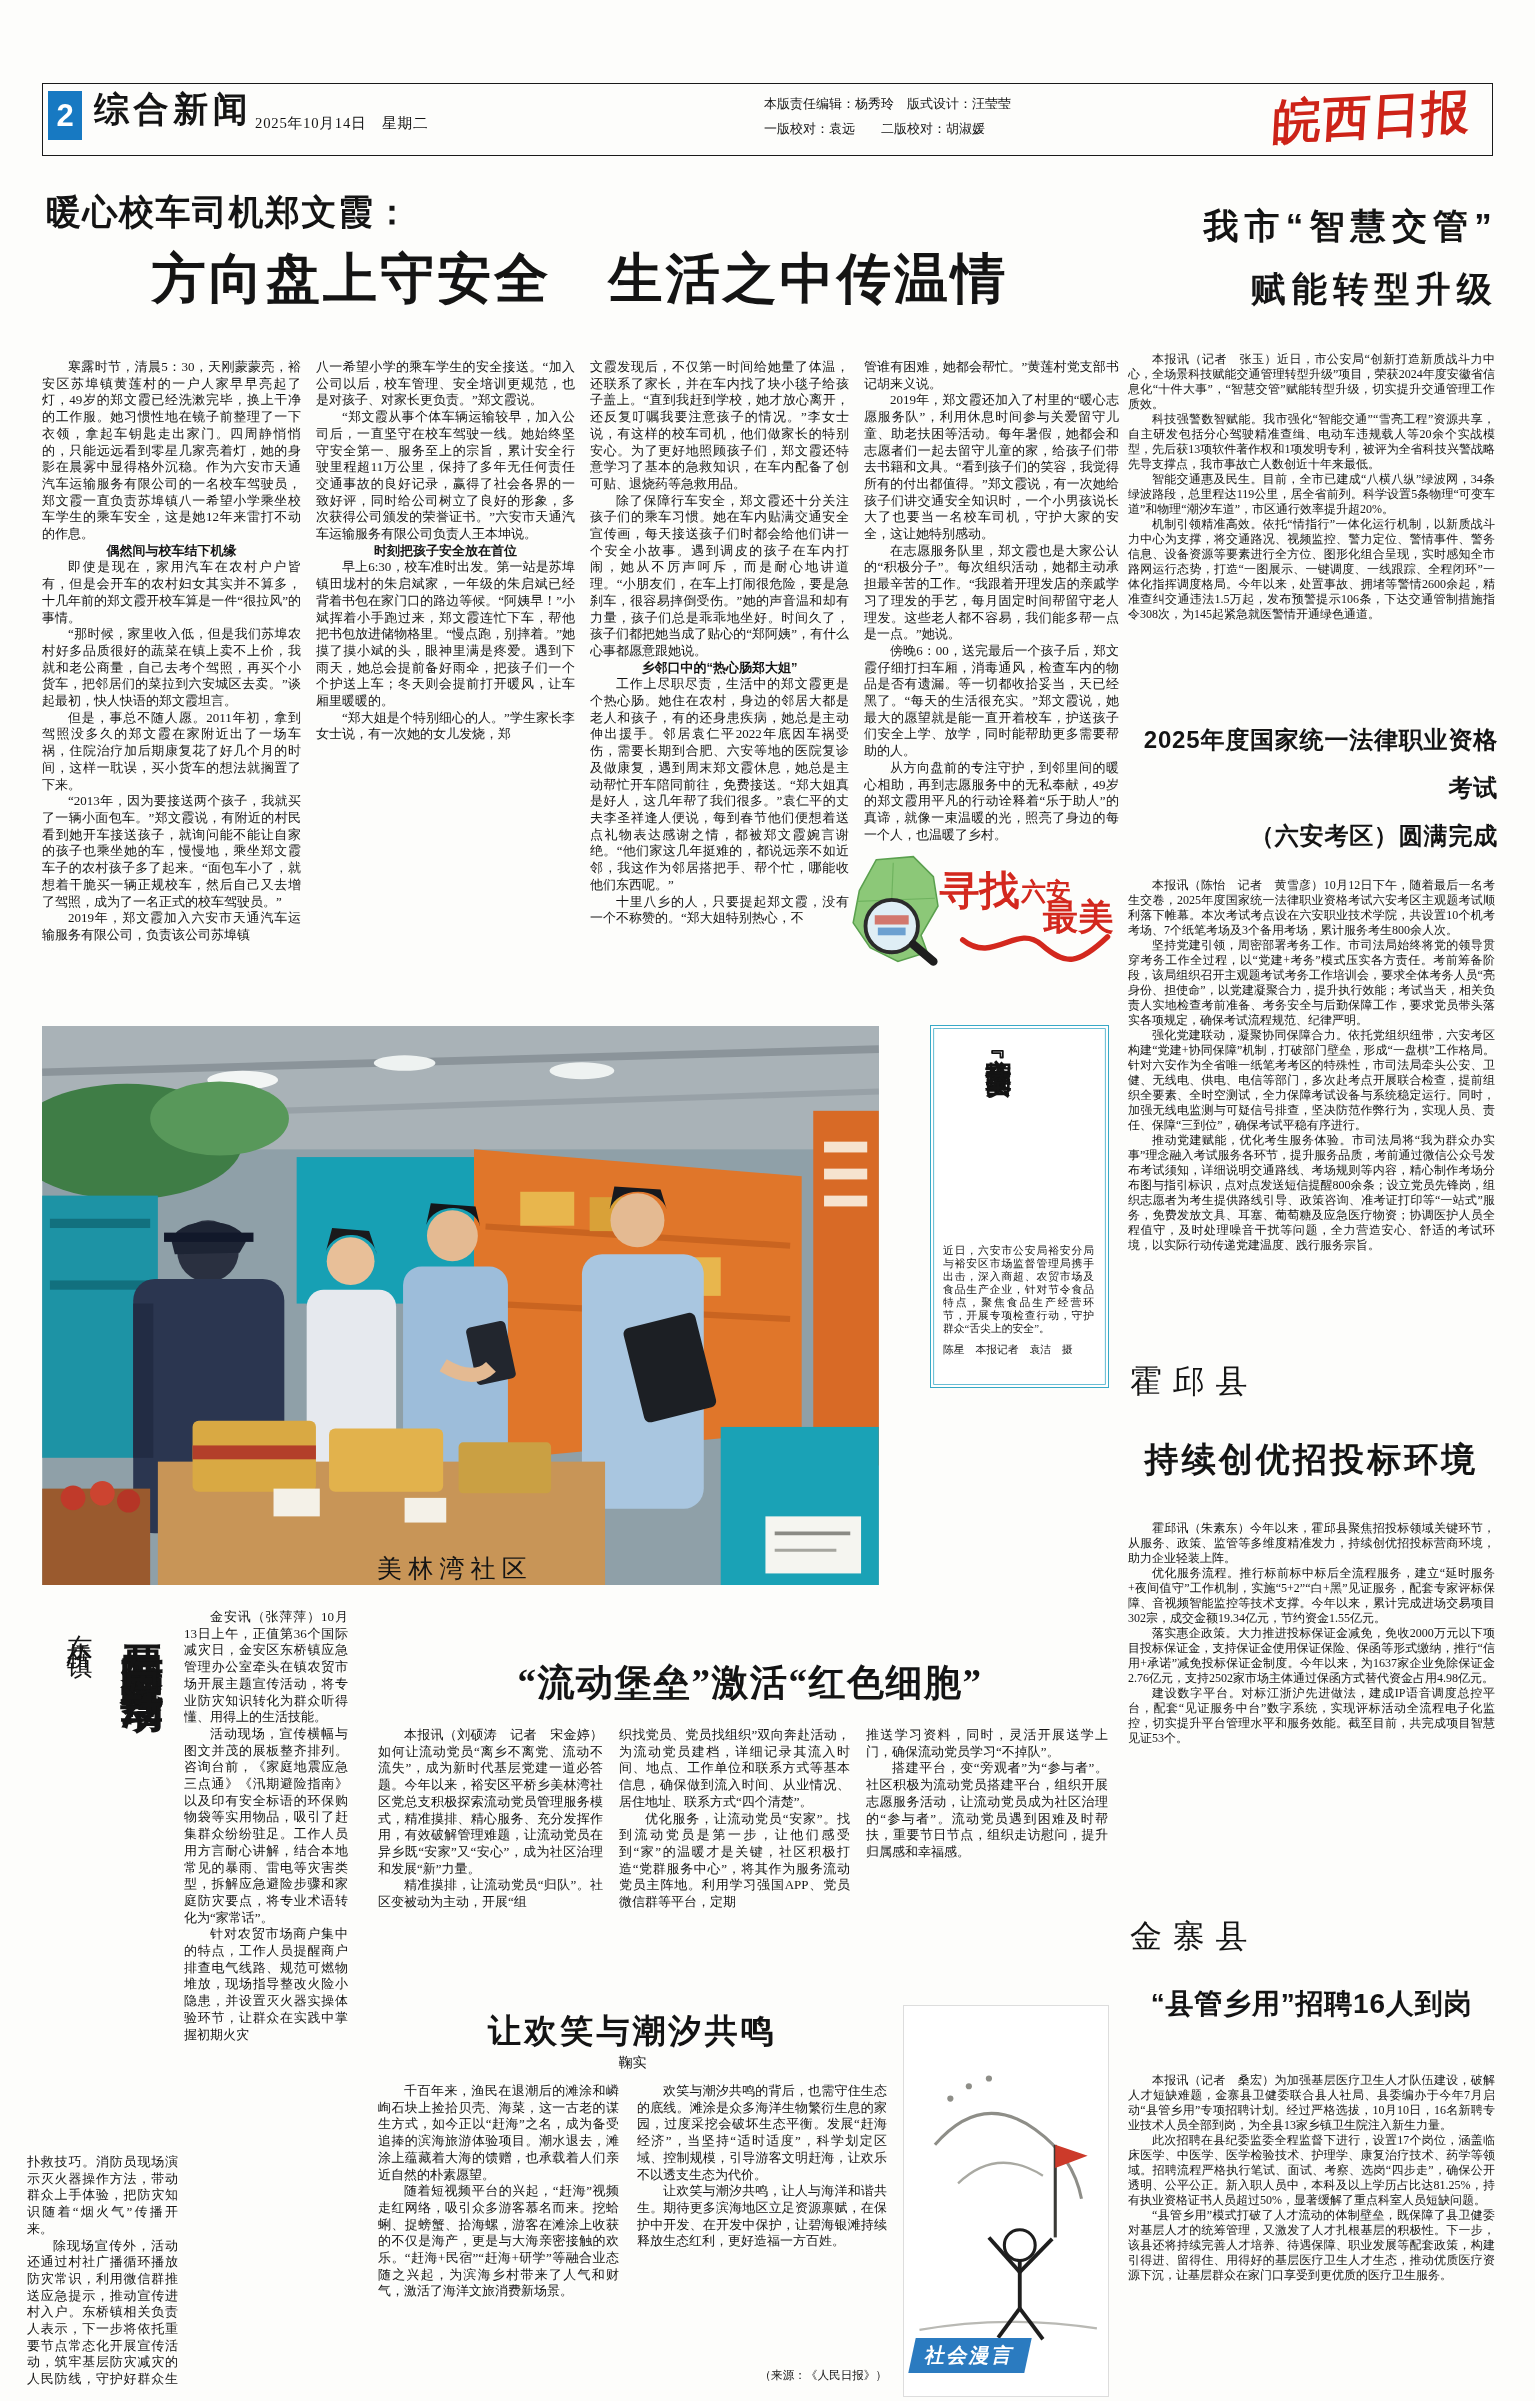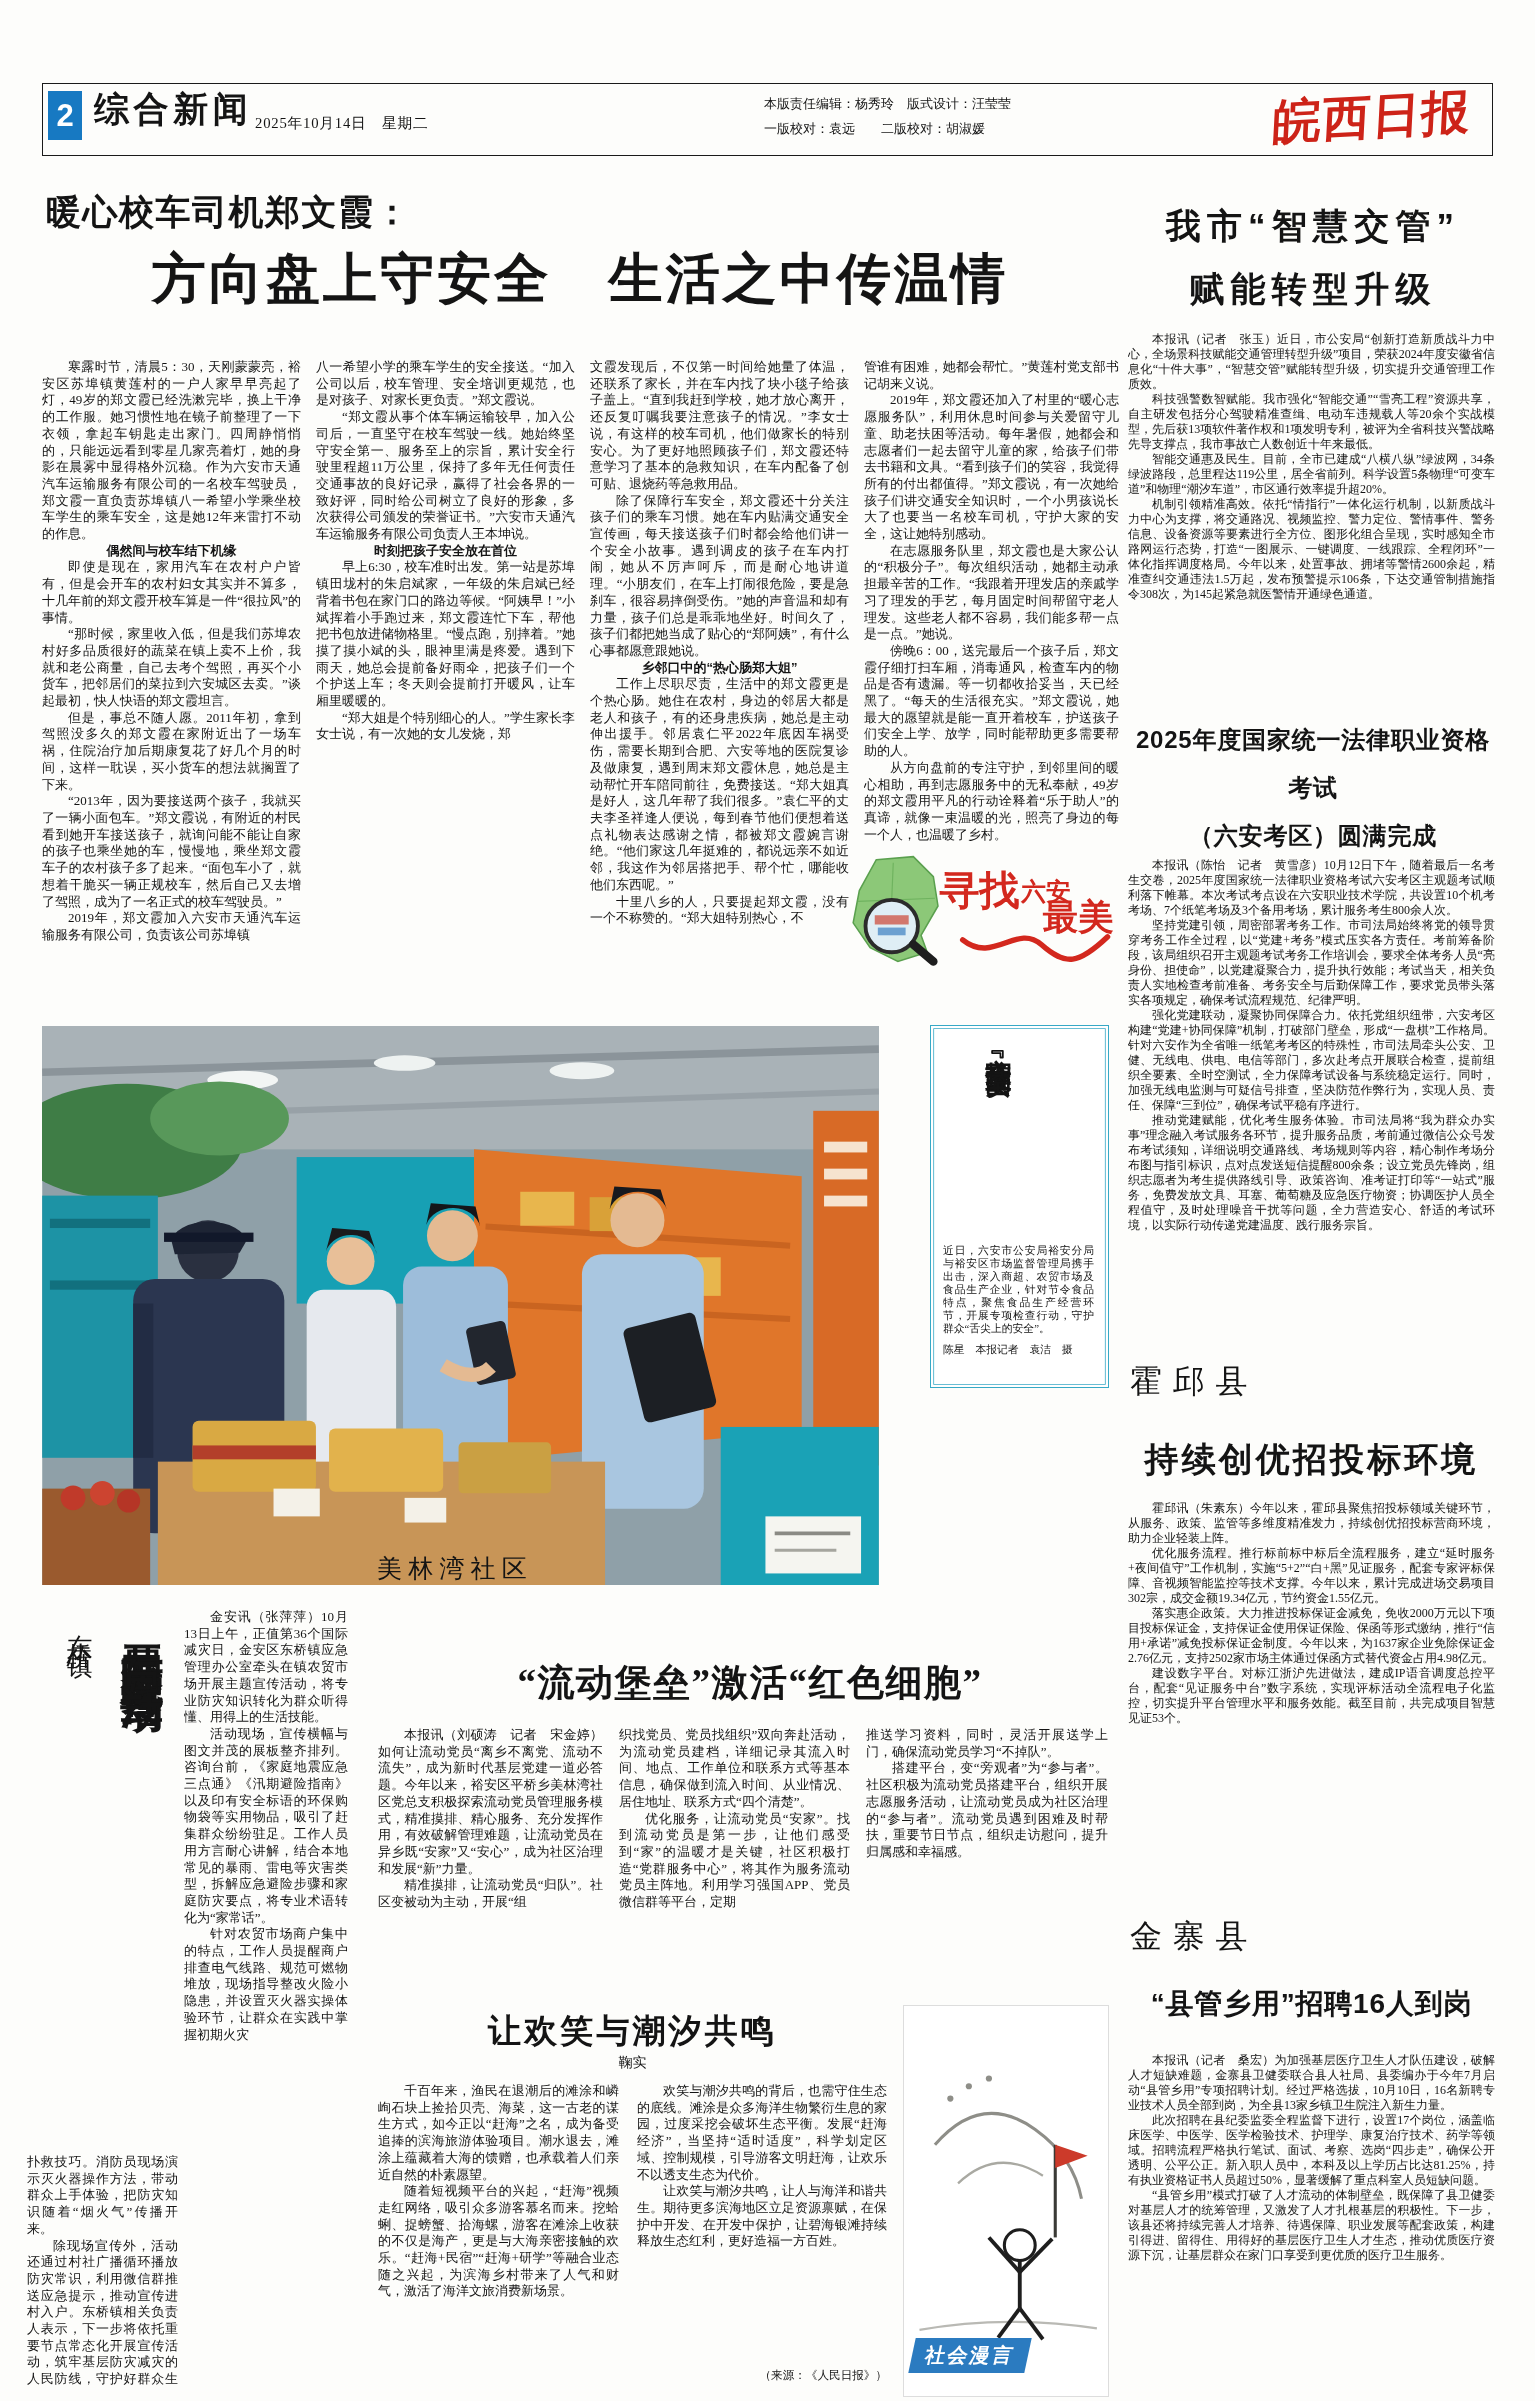--- a/index.html
+++ b/index.html
@@ -21,23 +21,23 @@
   .kicker{left:46px;top:189px;font-family:"Liberation Sans",sans-serif;font-weight:900;font-size:35px;letter-spacing:1.5px;}
   .main-headline{left:42px;top:243px;width:1076px;text-align:center;font-weight:900;font-size:54px;
           font-family:"Liberation Serif",serif;letter-spacing:3.1px;}
   .lead-byline{left:42px;top:324px;width:1076px;text-align:center;font-size:15.4px;}
   
   .colbox{font-size:13px;line-height:16.7px;text-align:justify;overflow:hidden;}
   .colbox p{margin:0;}
   .para{text-indent:2em;}
   .cont{text-indent:0;}
   .sub{text-align:center;font-weight:bold;font-family:"Liberation Sans",sans-serif;text-indent:0;margin:3.1px 0;}
-  .rightbody{font-size:12px;line-height:15px;}
-  
-  .rh-big{width:370px;text-align:center;font-family:"Liberation Sans",sans-serif;font-weight:900;}
+  .rightbody{font-size:12px;line-height:15px;margin-top:20px;}
+  
+  .rh-big{width:370px;text-align:right;font-family:"Liberation Sans",sans-serif;font-weight:900;}
   .rh-a{font-size:35px;letter-spacing:6.2px;line-height:63px;}
   .rh-b{font-size:24px;line-height:48px;letter-spacing:0.8px;}
   .rh-c{font-size:34px;letter-spacing:3.1px;}
   .rh-d{font-size:28px;letter-spacing:0.8px;}
   .county-label{font-size:32px;font-family:"DejaVu Serif",serif;letter-spacing:10.8px;}
   
   .capbox{left:930px;top:1025px;width:177px;height:361px;background:#fff;border:1.5px solid #37a9c6;
           box-shadow:inset 0 0 0 2.3px #fff, inset 0 0 0 3.1px #37a9c6;}
   .captitle{left:982px;top:1038px;height:216px;writing-mode:vertical-rl;font-weight:900;
           font-family:"Liberation Sans",sans-serif;font-size:26px;letter-spacing:1.5px;}

